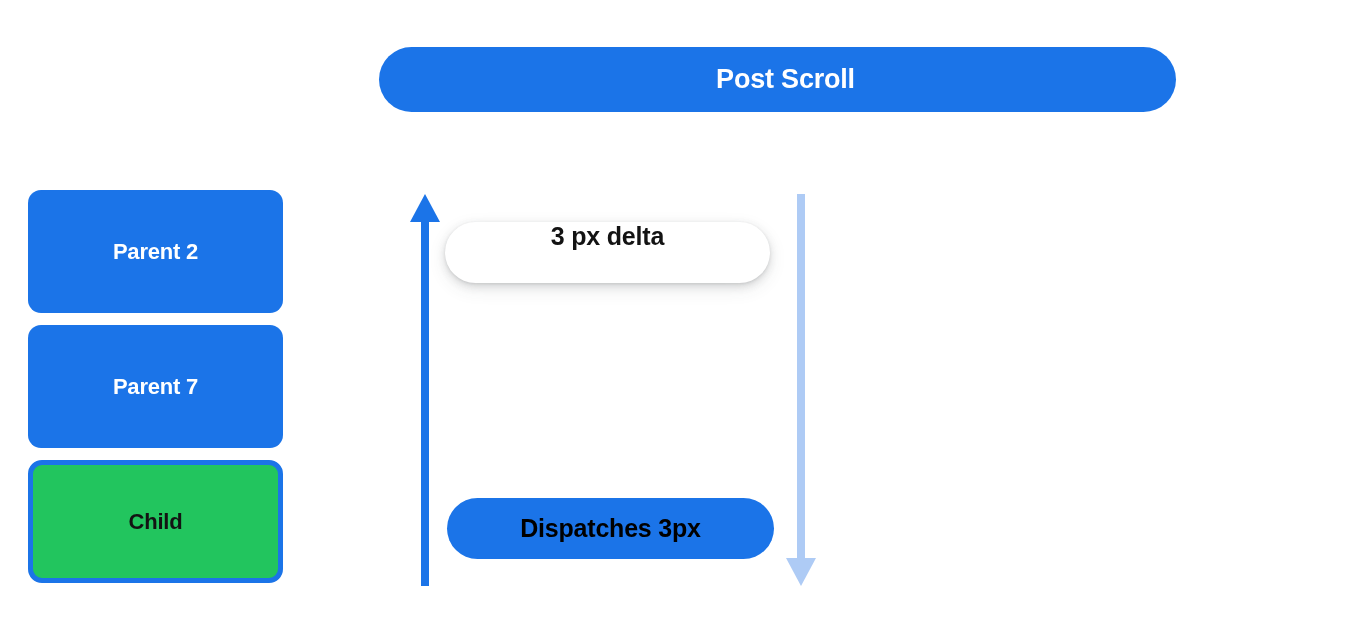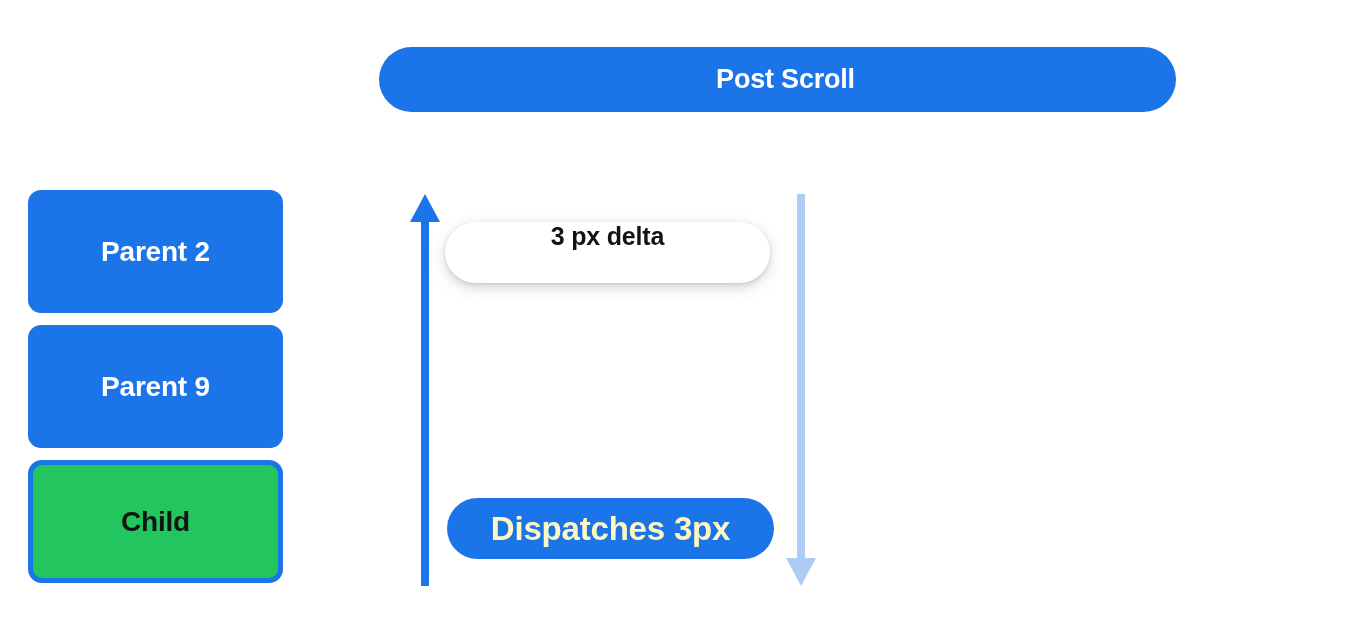--- a/index.html
+++ b/index.html
@@ -52,21 +52,21 @@
   }
   .node-box {
     height: 123px;
     border-radius: 13px;
     display: flex;
     align-items: center;
     justify-content: center;
     box-sizing: border-box;
   }
   .node-box .label {
-    font-size: 28px;
+    font-size: 22px;
     font-weight: bold;
     letter-spacing: -0.2px;
     text-align: center;
   }
   .node-box.filled {
     background: #1b74e8;
   }
   .node-box.filled .label {
     color: #ffffff;
   }
@@ -126,41 +126,41 @@
     top: 498px;
     width: 327px;
     height: 61px;
     background: #1b74e8;
     border-radius: 31px;
     display: flex;
     align-items: center;
     justify-content: center;
   }
   .dispatch-pill .label {
-    color: #fef9c3;
-    font-size: 33px;
+    color: #000000;
+    font-size: 25px;
     font-weight: bold;
     letter-spacing: -0.2px;
   }
 </style>
 </head>
 <body>
 
 <div id="stage">
 
   <div class="header-pill">
     <span class="label">Post Scroll</span>
   </div>
 
   <div class="stack">
     <div class="node-box filled">
       <span class="label">Parent 2</span>
     </div>
     <div class="node-box filled">
-      <span class="label">Parent 9</span>
+      <span class="label">Parent 7</span>
     </div>
     <div class="node-box outlined">
       <span class="label">Child</span>
     </div>
   </div>
 
   <svg class="arrow arrow-up" viewBox="0 0 36 392">
     <rect x="14" y="26" width="8" height="366" fill="#1b74e8"></rect>
     <polygon points="18,0 33,28 3,28" fill="#1b74e8"></polygon>
   </svg>

